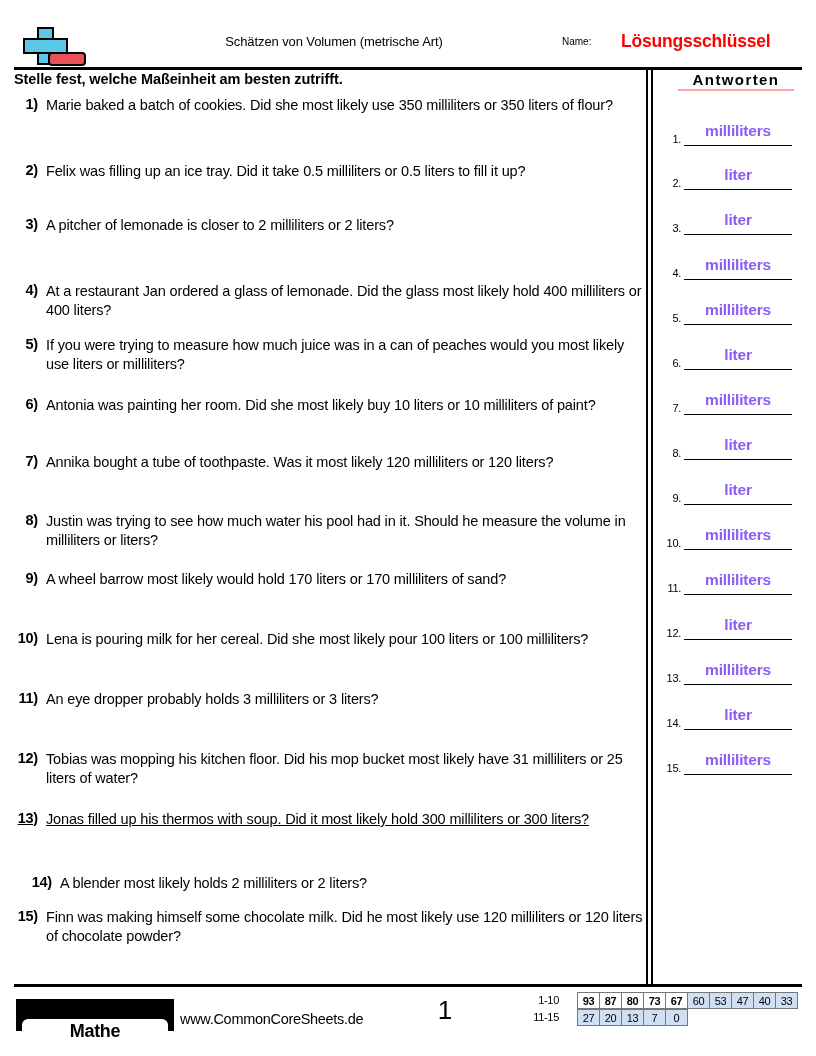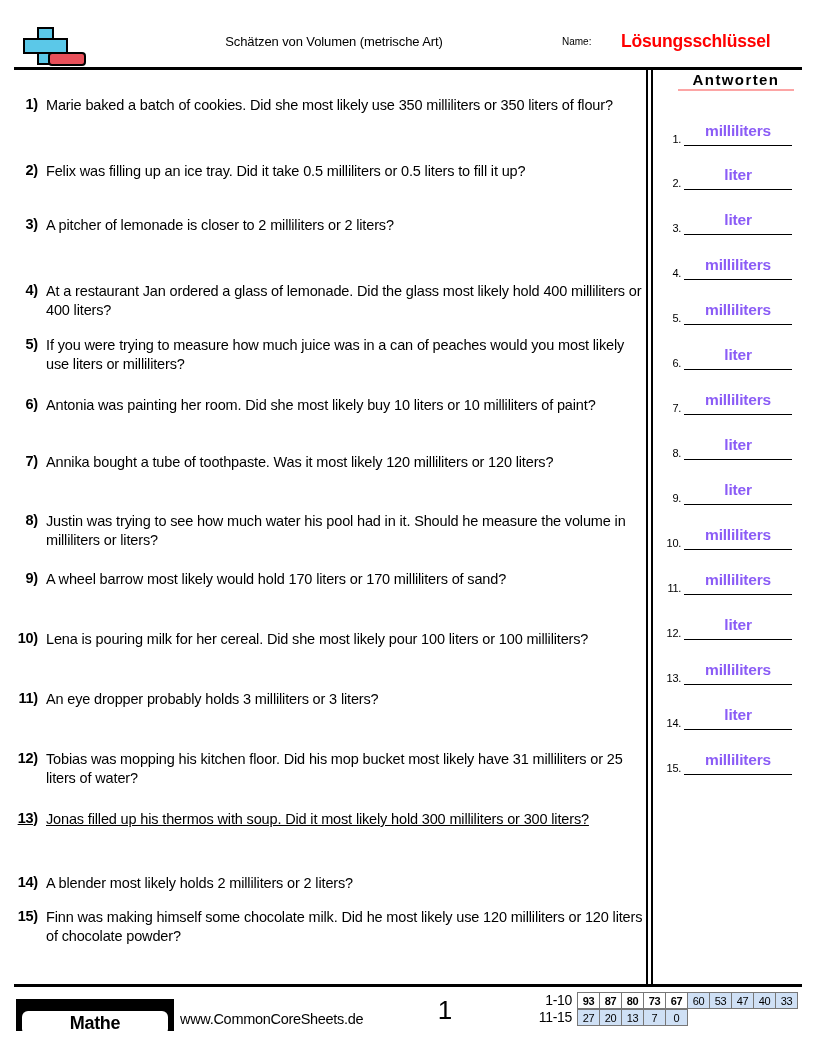--- a/index.html
+++ b/index.html
@@ -210,21 +210,21 @@
   }
   .mathe-badge {
     position: absolute;
     left: 16px; top: 999px;
     width: 158px;
     height: 32px;
     background: #000000;
   }
   .mathe-pill {
     position: absolute;
-    left: 6px; top: 12px;
+    left: 6px; top: 20px;
     width: 146px;
     height: 24px;
     background: #ffffff;
     border-radius: 6px;
   }
   .mathe-text {
     position: absolute;
     left: 0; top: 0;
     width: 146px;
     height: 24px;
@@ -256,22 +256,22 @@
     font-size: 0;
   }
   .score-row {
     display: flex;
     align-items: stretch;
     height: 17px;
   }
   .score-label {
     width: 46px;
     text-align: right;
-    padding-right: 6px;
-    font-size: 14px;
+    padding-right: 19px;
+    font-size: 11px;
     line-height: 17px;
     box-sizing: border-box;
     letter-spacing: -0.3px;
   }
   .score-cell {
     width: 23px;
     height: 17px;
     line-height: 16px;
     text-align: center;
     font-size: 11px;
@@ -298,20 +298,21 @@
     </div>
 
     <div class="title">Schätzen von Volumen (metrische Art)</div>
 
     <div class="name-label">Name:</div>
     <div class="name-value">Lösungsschlüssel</div>
   </div>
 
   <div class="hrule-top"></div>
 
+  <div class="instruction">Stelle fest, welche Maßeinheit am besten zutrifft.</div>
 
   <div class="answers-title">Antworten</div>
 
   <div class="divider"></div>
 
   <div class="questions" id="questions-container">
       <div class="q" style="top: 0px;">
         <div class="q-num">1)</div>
         <div class="q-text">Marie baked a batch of cookies. Did she most likely use 350 milliliters or 350 liters of flour?</div>
       </div>
@@ -356,21 +357,21 @@
         <div class="q-text">An eye dropper probably holds 3 milliliters or 3 liters?</div>
       </div>
       <div class="q" style="top: 654px;">
         <div class="q-num">12)</div>
         <div class="q-text">Tobias was mopping his kitchen floor. Did his mop bucket most likely have 31 milliliters or 25 liters of water?</div>
       </div>
       <div class="q" style="top: 714px; text-decoration: underline;">
         <div class="q-num">13)</div>
         <div class="q-text">Jonas filled up his thermos with soup. Did it most likely hold 300 milliliters or 300 liters?</div>
       </div>
-      <div class="q" style="top: 778px;">
+      <div class="q" style="top: 778px; margin-left: 14px;">
         <div class="q-num">14)</div>
         <div class="q-text">A blender most likely holds 2 milliliters or 2 liters?</div>
       </div>
       <div class="q" style="top: 812px; justify-content: center;">
         <div class="q-num">15)</div>
         <div class="q-text">Finn was making himself some chocolate milk. Did he most likely use 120 milliliters or 120 liters of chocolate powder?</div>
       </div>
     </div>
 
   <div class="answers" id="answers-container">

